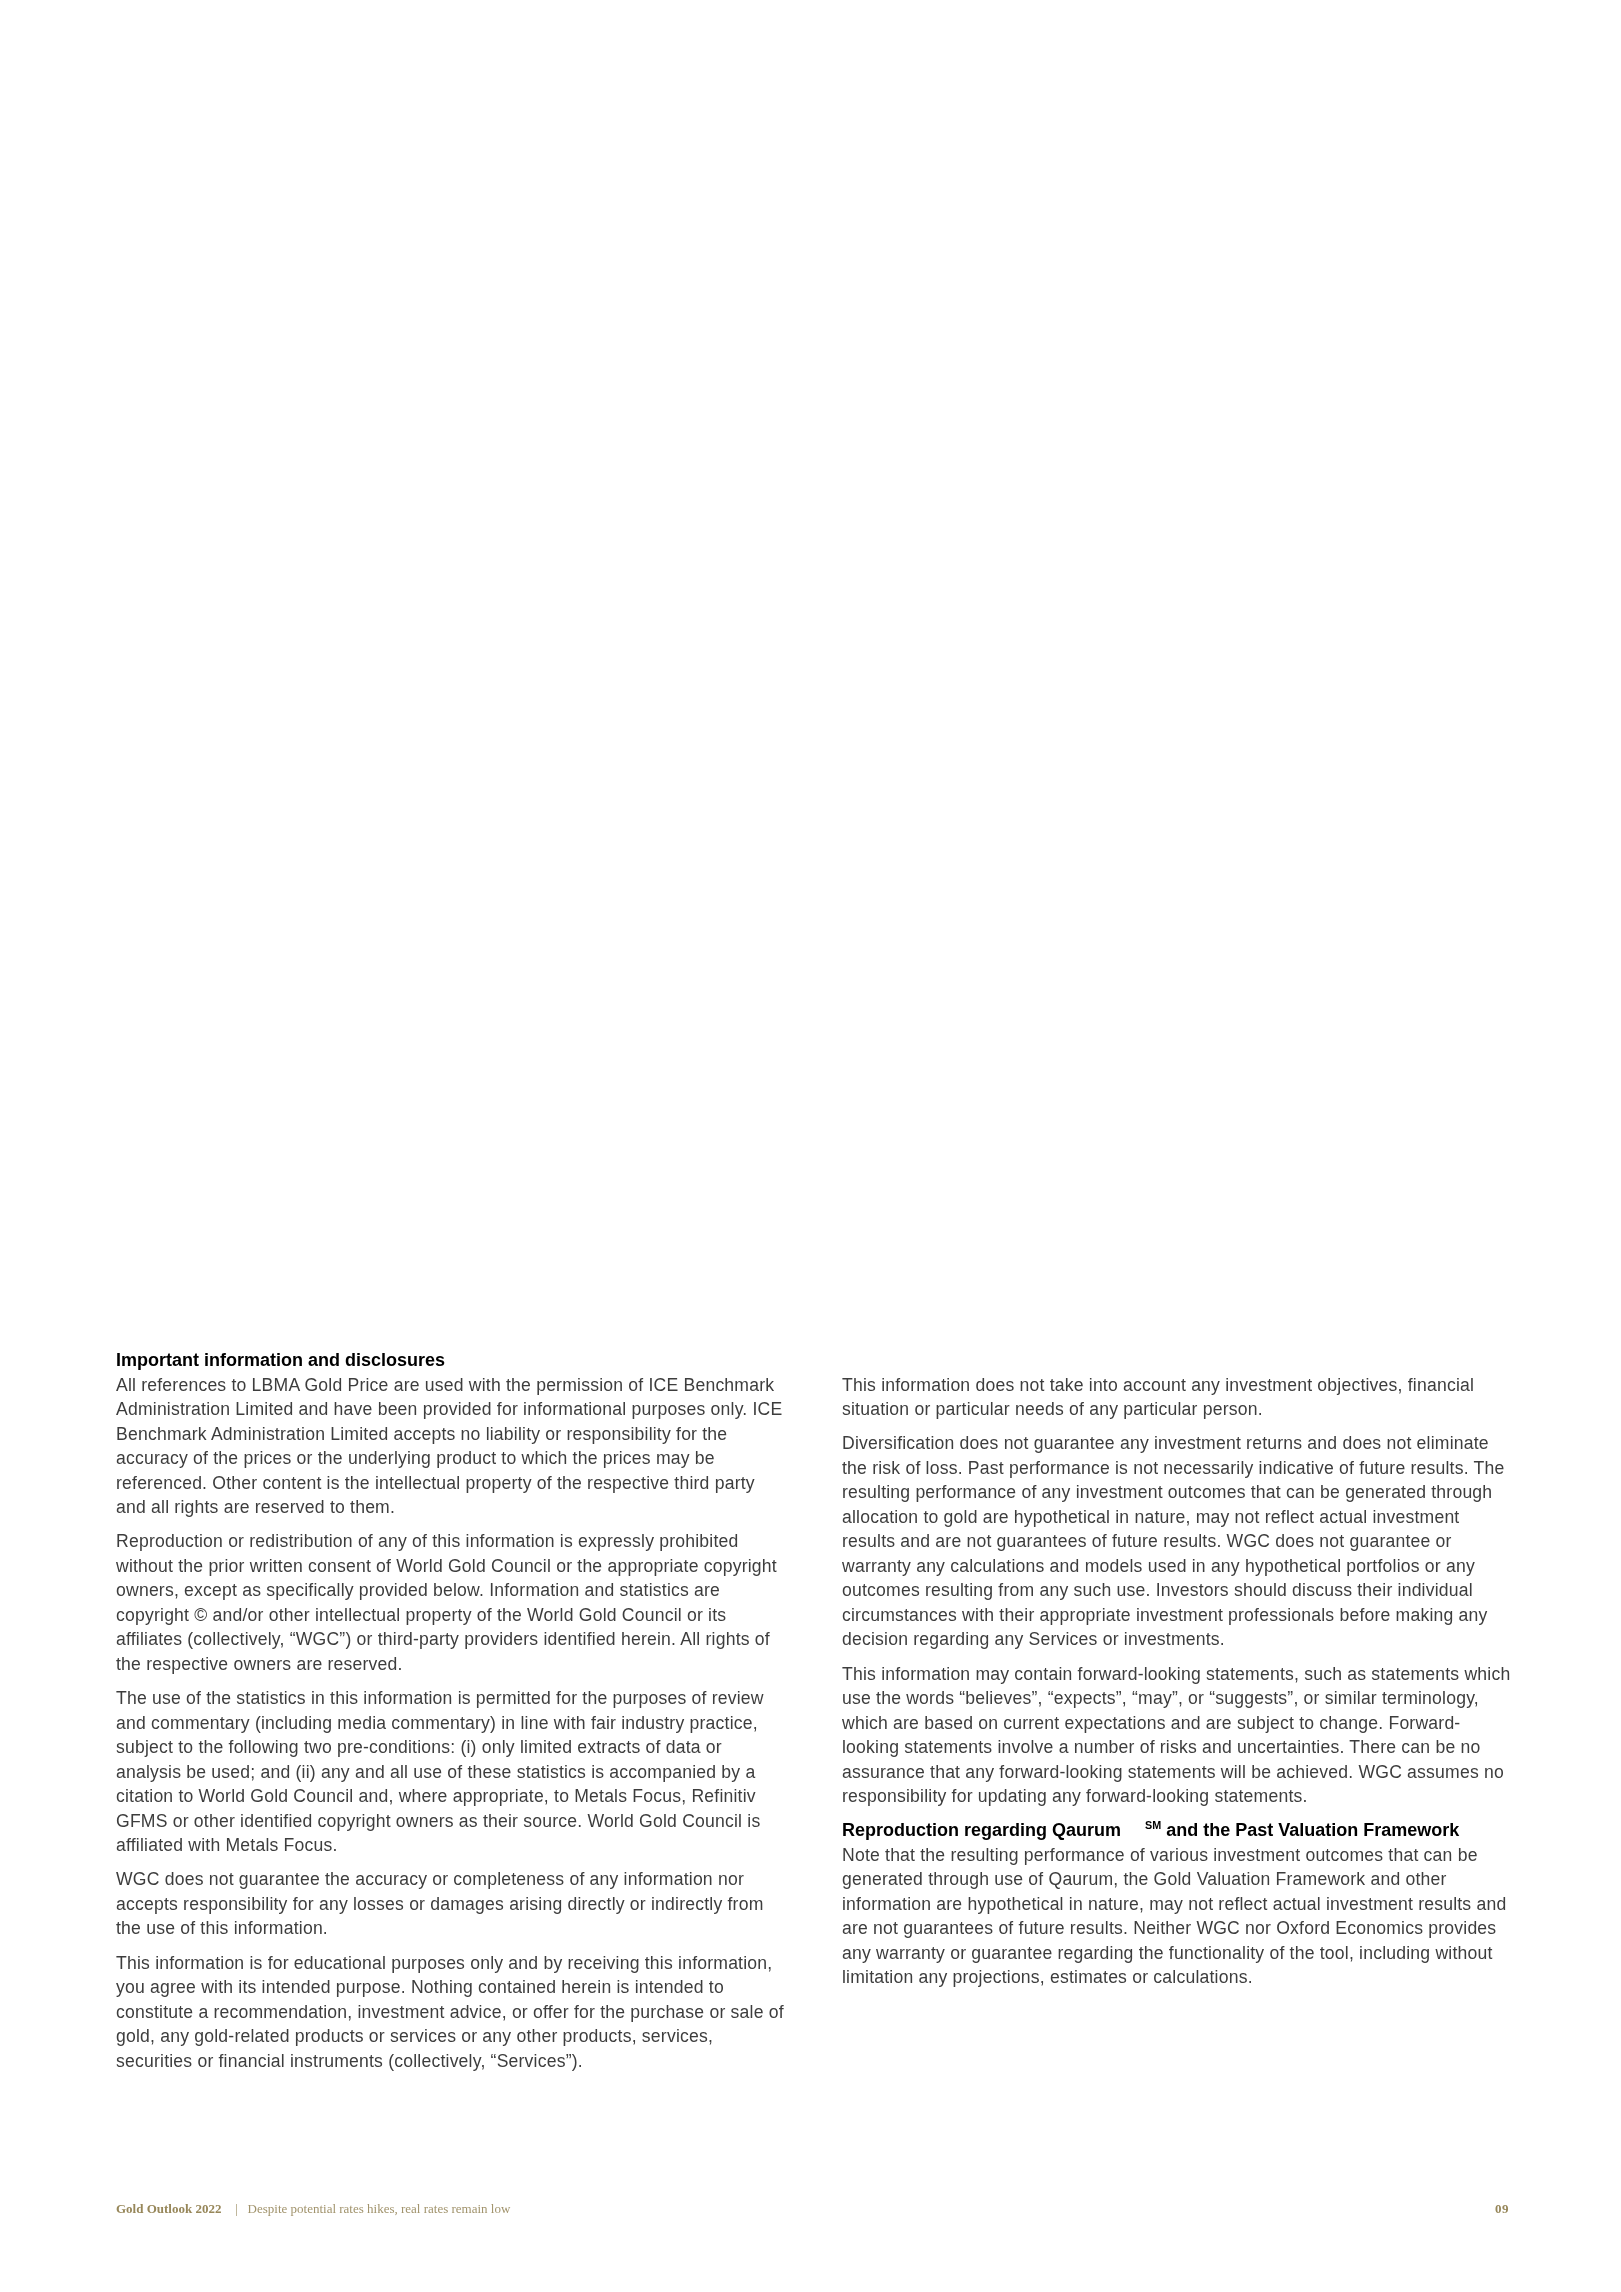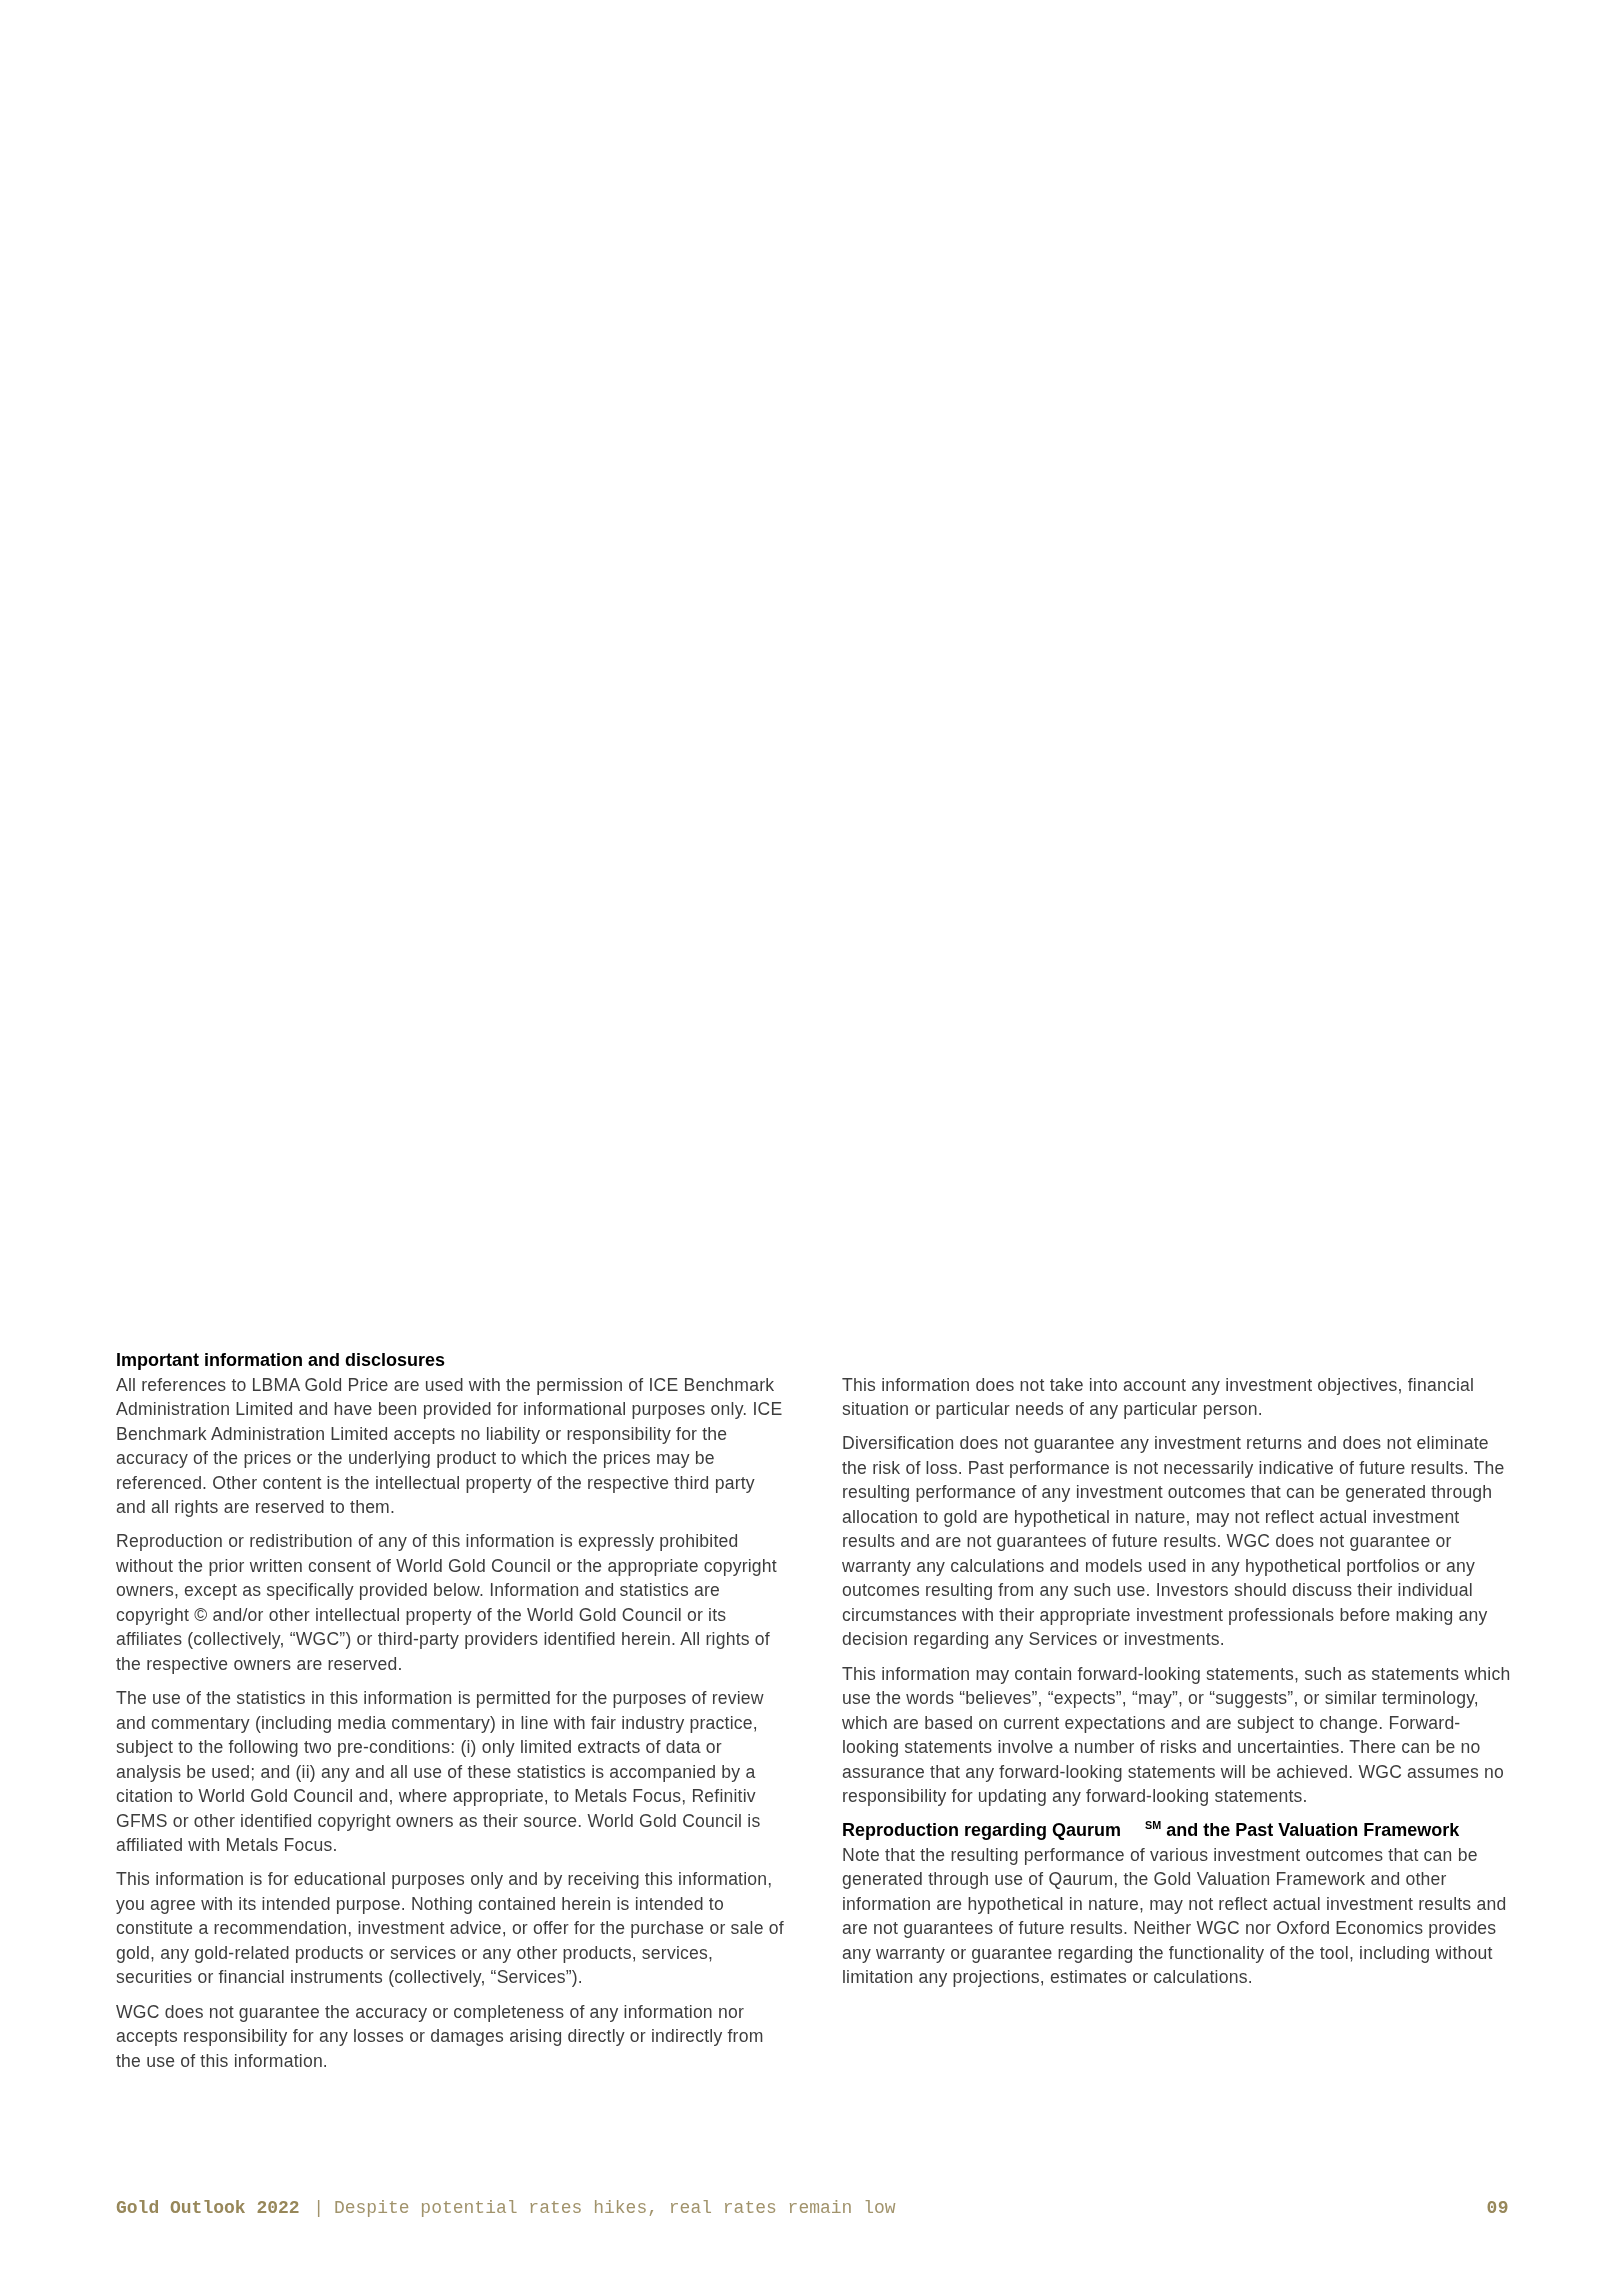--- a/index.html
+++ b/index.html
@@ -53,23 +53,23 @@
     vertical-align: super;
     letter-spacing: 0;
     margin-left: 24px;
   }
   .footer {
     position: absolute;
     left: 116px;
     right: 112px;
     top: 2196px;
     height: 25.5px;
-    font-family: Liberation Mono, monospace;
+    font-family: Liberation Serif, serif;
     color: #97875a;
-    font-size: 18px;
+    font-size: 13px;
     line-height: 25.5px;
   }
   .footer-left {
     position: absolute;
     left: 0;
     top: 0;
     white-space: nowrap;
   }
   .footer-title {
     font-weight: bold;
@@ -96,22 +96,22 @@
 
 <div class="page">
 
   <div class="columns">
 
     <div class="col left">
       <h3>Important information and disclosures</h3>
       <p>All references to LBMA Gold Price are used with the permission of ICE Benchmark Administration Limited and have been provided for informational purposes only. ICE Benchmark Administration Limited accepts no liability or responsibility for the accuracy of the prices or the underlying product to which the prices may be referenced. Other content is the intellectual property of the respective third party and all rights are reserved to them.</p>
       <p>Reproduction or redistribution of any of this information is expressly prohibited without the prior written consent of World Gold Council or the appropriate copyright owners, except as specifically provided below. Information and statistics are copyright © and/or other intellectual property of the World Gold Council or its affiliates (collectively, “WGC”) or third-party providers identified herein. All rights of the respective owners are reserved.</p>
       <p>The use of the statistics in this information is permitted for the purposes of review and commentary (including media commentary) in line with fair industry practice, subject to the following two pre-conditions: (i) only limited extracts of data or analysis be used; and (ii) any and all use of these statistics is accompanied by a citation to World Gold Council and, where appropriate, to Metals Focus, Refinitiv GFMS or other identified copyright owners as their source. World Gold Council is affiliated with Metals Focus.</p>
+      <p>WGC does not guarantee the accuracy or completeness of any information nor accepts responsibility for any losses or damages arising directly or indirectly from the use of this information.</p>
       <p>This information is for educational purposes only and by receiving this information, you agree with its intended purpose. Nothing contained herein is intended to constitute a recommendation, investment advice, or offer for the purchase or sale of gold, any gold-related products or services or any other products, services, securities or financial instruments (collectively, “Services”).</p>
-      <p>WGC does not guarantee the accuracy or completeness of any information nor accepts responsibility for any losses or damages arising directly or indirectly from the use of this information.</p>
     </div>
 
     <div class="col right">
       <p>This information does not take into account any investment objectives, financial situation or particular needs of any particular person.</p>
       <p>Diversification does not guarantee any investment returns and does not eliminate the risk of loss. Past performance is not necessarily indicative of future results. The resulting performance of any investment outcomes that can be generated through allocation to gold are hypothetical in nature, may not reflect actual investment results and are not guarantees of future results. WGC does not guarantee or warranty any calculations and models used in any hypothetical portfolios or any outcomes resulting from any such use. Investors should discuss their individual circumstances with their appropriate investment professionals before making any decision regarding any Services or investments.</p>
       <p>This information may contain forward-looking statements, such as statements which use the words “believes”, “expects”, “may”, or “suggests”, or similar terminology, which are based on current expectations and are subject to change. Forward-looking statements involve a number of risks and uncertainties. There can be no assurance that any forward-looking statements will be achieved. WGC assumes no responsibility for updating any forward-looking statements.</p>
       <h3><span>Reproduction regarding Qaurum</span><sup class="sm">SM</sup><span> and the Past Valuation Framework</span></h3>
       <p>Note that the resulting performance of various investment outcomes that can be generated through use of Qaurum, the Gold Valuation Framework and other information are hypothetical in nature, may not reflect actual investment results and are not guarantees of future results. Neither WGC nor Oxford Economics provides any warranty or guarantee regarding the functionality of the tool, including without limitation any projections, estimates or calculations.</p>
     </div>
 

